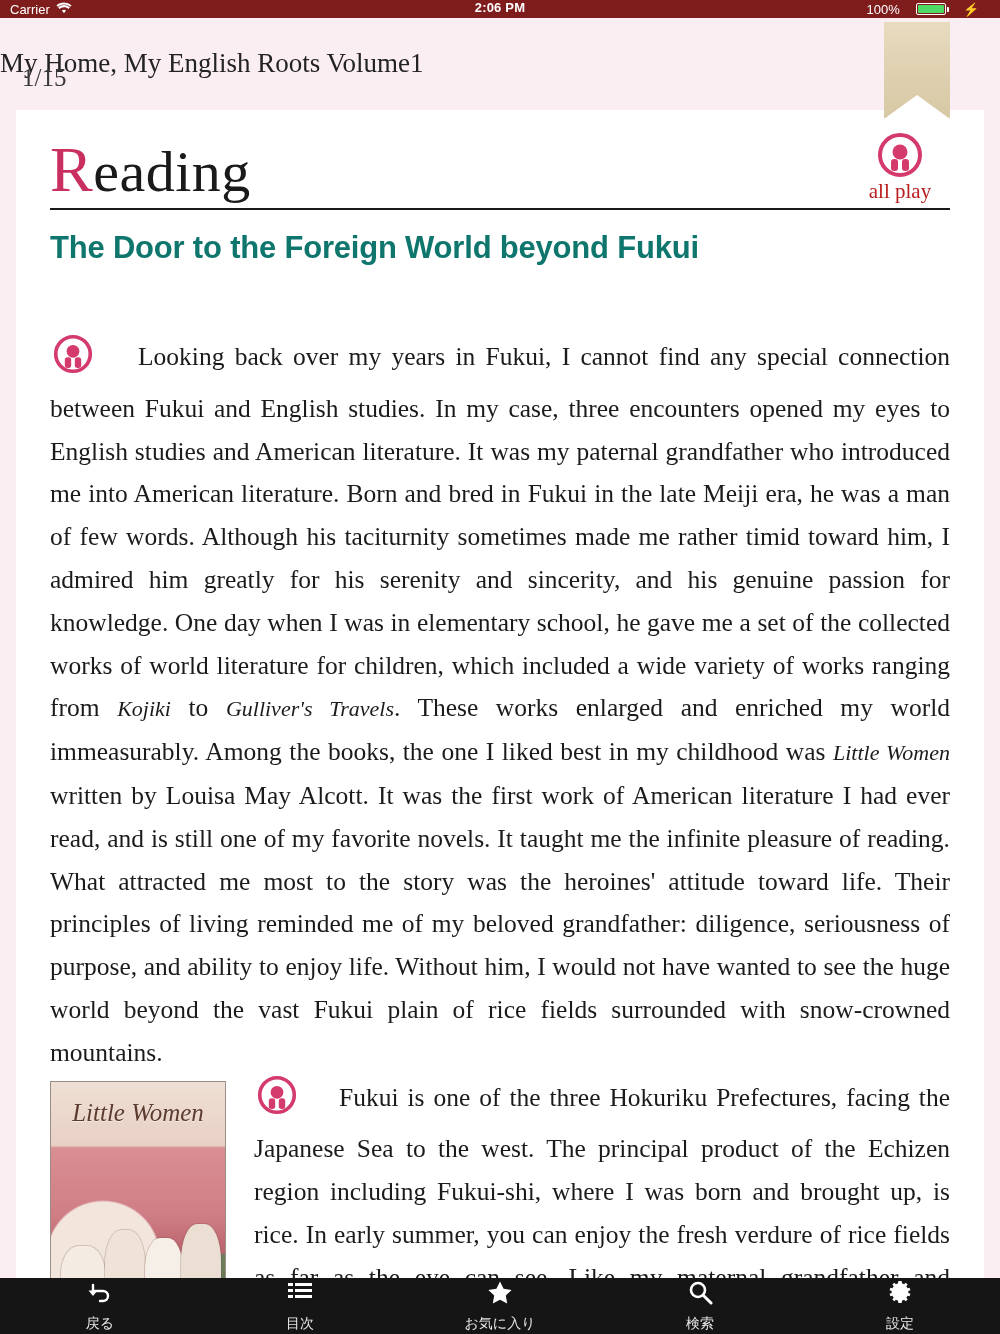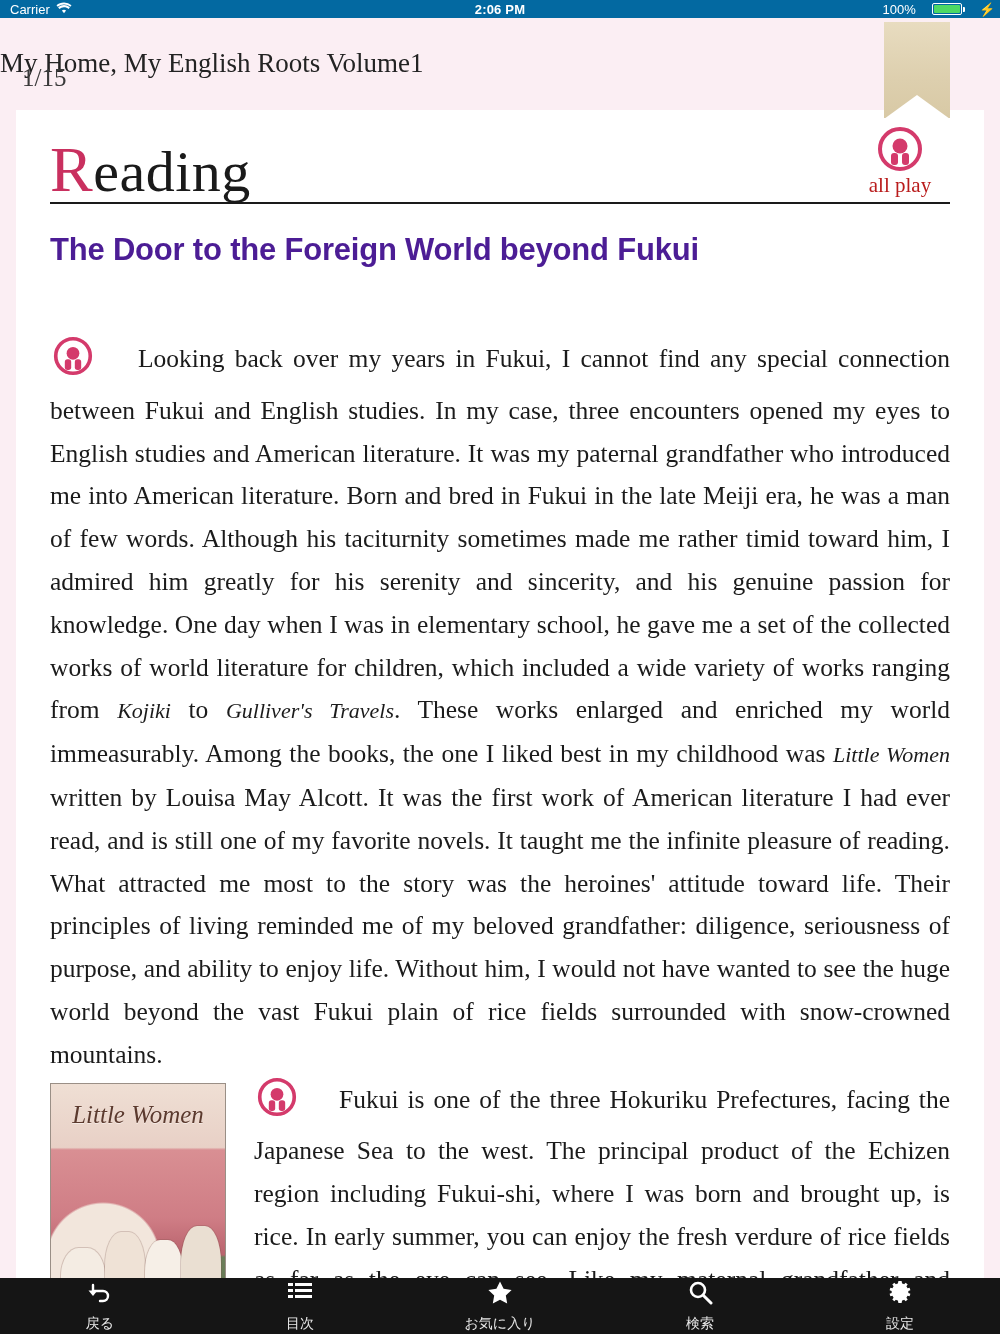--- a/index.html
+++ b/index.html
@@ -13,29 +13,29 @@
     position: relative;
     width: 1000px; height: 1334px;
     background: #fbeef3;
     overflow: hidden;
   }
 
   
   .statusbar {
     position: absolute; top: 0; left: 0;
     width: 1000px; height: 18px;
-    background: #0369a1;
-    display: flex; align-items: center;
+    background: #7f1d1d;
+    display: flex; 
     font-family: "Liberation Sans", sans-serif;
     font-size: 13px;
     color: #ffffff;
   }
   .sb-left { display: flex; align-items: center; gap: 6px; padding-left: 10px; width: 33%; }
   .sb-center { width: 34%; text-align: center; font-weight: bold; letter-spacing: .2px; }
-  .sb-right { width: 33%; display: flex; align-items: center; justify-content: flex-end; gap: 16px; padding-right: 4px; }
+  .sb-right { width: 33%; display: flex; align-items: center; justify-content: flex-end; gap: 16px; padding-right: 20px; }
   .wifi-icon { display: inline-block; }
   .battery {
     width: 30px; height: 12px;
     border: 1px solid #ffffff; border-radius: 2px;
     position: relative; display: inline-block;
   }
   .battery::after {
     content: ""; position: absolute; right: -4px; top: 3px;
     width: 2px; height: 5px; background: #ffffff; border-radius: 0 1px 1px 0;
   }
@@ -85,20 +85,21 @@
     position: absolute; left: 16px; top: 110px;
     width: 968px; height: 1168px;
     background: #ffffff;
     overflow: hidden;
   }
   .page-inner { padding: 28px 34px 0 34px; position: relative; }
 
   .reading-head {
     position: relative;
     border-bottom: 2.5px solid #1a1a1a;
+    padding-bottom: 6px;
     margin-bottom: 10px;
   }
   .reading-title {
     font-family: "Liberation Serif", serif;
     font-size: 58px;
     color: #1a1a1a;
     line-height: 1.0;
     letter-spacing: .5px;
   }
   .reading-title .drop { color: #c9305f; font-size: 64px; }
@@ -113,23 +114,23 @@
   }
 
   
   .spk { display: inline-block; position: relative; }
   .spk svg { display: block; }
 
   .section-heading {
     font-family: "Liberation Sans", sans-serif;
     font-weight: bold;
     font-size: 31px;
-    color: #4c1d95;
+    color: #0f766e;
     letter-spacing: -.2px;
-    margin: 28px 0 0 0;
+    margin: 20px 0 0 0;
   }
 
   .body-text {
     margin-top: 68px;
     font-family: "Liberation Serif", serif;
     font-size: 25.5px;
     line-height: 42.8px;
     color: #1b1b1b;
     text-align: justify;
     text-justify: inter-word;

